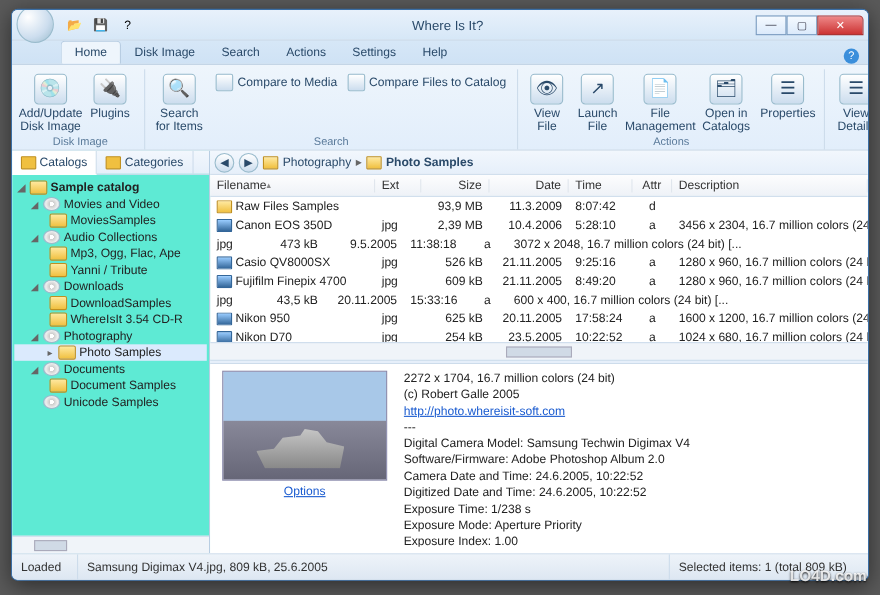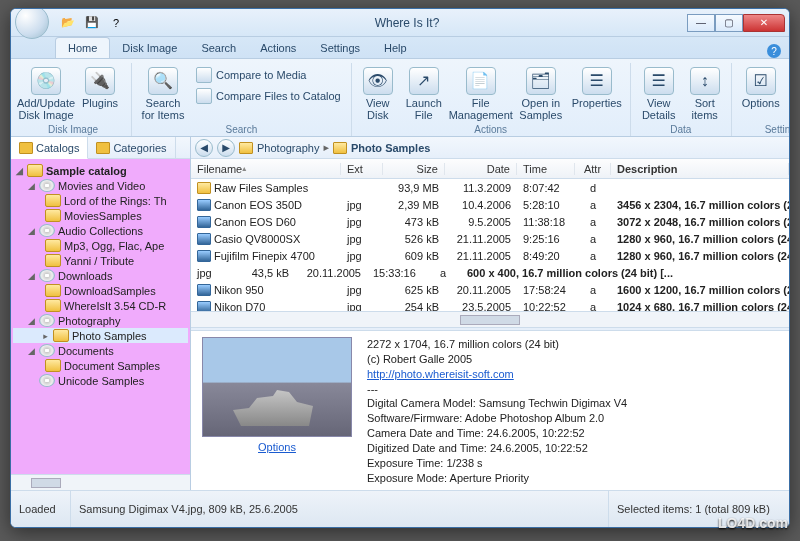--- a/index.html
+++ b/index.html
@@ -18,23 +18,23 @@
 .ribbon-tab.active { background: #eef5fc; border: 1px solid #b8cde2; border-bottom: none; }
 .help-icn { margin-left: auto; margin-right: 8px; width: 14px; height: 14px; border-radius: 50%; background: #3a8edb; color: #fff; font-size: 10px; display: flex; align-items: center; justify-content: center; }
 .ribbon { background: linear-gradient(#eef5fc,#e2eefb); border-bottom: 1px solid #b8cde2; display: flex; padding: 4px 4px 0 4px; height: 78px; }
 .group { border-right: 1px solid #cddceb; padding: 2px 6px 0 6px; display: flex; flex-direction: column; }
 .group-body { display: flex; gap: 4px; flex: 1; align-items: flex-start; }
 .group-label { text-align: center; color: #5a7a9a; font-size: 10px; padding: 1px 0; }
 .bigbtn { display: flex; flex-direction: column; align-items: center; width: 50px; padding: 2px; border-radius: 3px; text-align: center; line-height: 1.1; color: #2a4a6a; }
 .bigbtn .ic { width: 30px; height: 28px; background: linear-gradient(#fff,#cde); border: 1px solid #9bc; border-radius: 4px; margin-bottom: 2px; display:flex;align-items:center;justify-content:center;font-size:16px; }
 .smallbtn { display: flex; align-items: center; gap: 4px; padding: 2px 4px; color: #2a4a6a; white-space: nowrap; }
 .smallbtn .ic { width: 16px; height: 16px; background: linear-gradient(#fff,#cde); border: 1px solid #9bc; border-radius: 2px; font-size:10px; display:flex;align-items:center;justify-content:center; }
-.vstack { display: flex; flex-direction: column; gap: 1px; }
+.vstack { display: flex; flex-direction: row; gap: 1px; }
 .content { flex: 1; display: flex; background: #fff; overflow: hidden; }
-.sidebar { width: 180px; border-right: 1px solid #b8cde2; display: flex; flex-direction: column; background: #f0abfc; }
+.sidebar { width: 180px; border-right: 1px solid #b8cde2; display: flex; flex-direction: column; background: #5eead4; }
 .side-tabs { display: flex; height: 22px; background: linear-gradient(#f2f7fd,#e6effa); border-bottom: 1px solid #cddceb; }
 .side-tab { padding: 3px 8px; display: flex; align-items: center; gap: 3px; color: #2a4a6a; border-right: 1px solid #cddceb; }
 .side-tab.active { background: #fff; border-bottom: 1px solid #fff; margin-bottom: -1px; }
 .side-tab .ic { width: 14px; height: 12px; background: #f0c040; border: 1px solid #c09020; border-radius: 1px; }
 .tree { flex: 1; overflow: hidden; padding: 4px 2px; font-size: 11px; color: #222; }
 .tree-row { display: flex; align-items: center; gap: 3px; padding: 1px 0; white-space: nowrap; }
 .tree-row .tw { width: 9px; height: 9px; display: inline-flex; align-items: center; justify-content: center; color: #666; font-size: 9px; }
 .tree-row .ic { width: 16px; height: 13px; background: linear-gradient(#ffe9a0,#f0c040); border: 1px solid #c09020; border-radius: 2px; flex-shrink: 0; }
 .tree-row .ic.cd { border-radius: 50%; background: radial-gradient(circle,#fff 20%,#ccc 22%,#eee 60%,#9bc); border-color:#9bc; }
 .tree-row.sel { background: #dbeafd; }
@@ -53,32 +53,32 @@
 .row { display: flex; height: 17px; align-items: center; font-size: 11px; color: #222; }
 .row > div { padding: 0 6px; overflow: hidden; white-space: nowrap; text-overflow: clip; }
 .row .ic { width: 14px; height: 12px; background: linear-gradient(#ffe9a0,#f0c040); border: 1px solid #c09020; border-radius: 1px; margin-right: 3px; display: inline-block; vertical-align: middle; }
 .row .ic.img { background: linear-gradient(#9cf,#369); border-color: #369; }
 .col-file { width: 150px; display:flex;align-items:center; }
 .col-ext { width: 42px; }
 .col-size { width: 62px; text-align: right; }
 .col-date { width: 72px; text-align: right; }
 .col-time { width: 58px; }
 .col-attr { width: 36px; text-align: center; }
-.col-desc { flex: 1; font-weight: bold; }
+.col-desc { flex: 1; }
 .hscroll { height: 16px; background: #f0f4f9; border-top: 1px solid #cddceb; display:flex;align-items:center;justify-content:center; }
 .hscroll .thumb { width: 60px; height: 10px; background: #d0dae6; border: 1px solid #aab; }
 .splitter { height: 4px; background: #e6effa; border-top: 1px solid #cddceb; border-bottom: 1px solid #cddceb; cursor: row-resize; }
 .details { flex: 1; display: flex; padding: 6px; gap: 10px; overflow: hidden; font-size: 11px; color: #222; background: #fff; }
 .preview { display: flex; flex-direction: column; align-items: center; width: 160px; }
 .preview .img { width: 150px; height: 100px; border: 1px solid #88a; background: linear-gradient(180deg,#a8c8e8 45%,#889 46%,#667 100%); position: relative; overflow:hidden; }
 .preview .img::after { content:""; position:absolute; left:30px; bottom:10px; width:80px; height:40px; background:linear-gradient(#ccc,#888); clip-path: polygon(10% 100%,0 60%,20% 55%,30% 30%,50% 25%,55% 10%,70% 15%,80% 40%,100% 50%,95% 100%); }
 .preview a { color: #1a5bd0; text-decoration: underline; margin-top: 4px; font-size: 11px; }
 .meta { flex: 1; line-height: 1.35; overflow: hidden; }
 .meta a { color: #1a5bd0; text-decoration: underline; }
-.statusbar { height: 37px; background: linear-gradient(#eef3f9,#dde7f2); border-top: 1px solid #cddceb; display: flex; font-size: 11px; color: #333; }
+.statusbar { height: 24px; background: linear-gradient(#eef3f9,#dde7f2); border-top: 1px solid #cddceb; display: flex; font-size: 11px; color: #333; }
 .statusbar > div { padding: 0 8px; border-right: 1px solid #cddceb; height: 100%; display: flex; align-items: center; }
 .watermark { position: absolute; right: 12px; bottom: 10px; color: rgba(255,255,255,0.85); font-size: 14px; font-weight: bold; text-shadow: 0 1px 2px #000; }
 </style>
 </head>
 <body>
 
 <div class="window">
 
   <div class="titlebar">
     <div class="app-icon"></div>
@@ -137,33 +137,33 @@
               <span>Compare Files to Catalog</span>
             </div>
         </div>
       </div>
       <div class="group-label">Search</div>
     </div>
     <div class="group">
       <div class="group-body">
         <div class="bigbtn" style="width:40px">
             <div class="ic">👁</div>
-            <span>View Disk</span>
+            <span>View File</span>
           </div>
         <div class="bigbtn" style="width:44px">
             <div class="ic">↗</div>
             <span>Launch File</span>
           </div>
         <div class="bigbtn" style="width:62px">
             <div class="ic">📄</div>
             <span>File Management</span>
           </div>
         <div class="bigbtn" style="width:50px">
             <div class="ic">🗂</div>
-            <span>Open in Samples</span>
+            <span>Open in Catalogs</span>
           </div>
         <div class="bigbtn" style="width:54px">
             <div class="ic">☰</div>
             <span>Properties</span>
           </div>
       </div>
       <div class="group-label">Actions</div>
     </div>
     <div class="group">
       <div class="group-body">
@@ -205,24 +205,20 @@
       <div class="tree">
         <div class="tree-row bold" style="padding-left:2px">
             <span class="tw">◢</span>
             <span class="ic"></span>
             <span>Sample catalog</span>
           </div>
         <div class="tree-row" style="padding-left:14px">
             <span class="tw">◢</span>
             <span class="ic cd"></span>
             <span>Movies and Video</span>
-          </div>
-        <div class="tree-row" style="padding-left:32px">
-            <span class="ic"></span>
-            <span>Lord of the Rings: Th</span>
           </div>
         <div class="tree-row" style="padding-left:32px">
             <span class="ic"></span>
             <span>MoviesSamples</span>
           </div>
         <div class="tree-row" style="padding-left:14px">
             <span class="tw">◢</span>
             <span class="ic cd"></span>
             <span>Audio Collections</span>
           </div>
@@ -314,21 +310,20 @@
             <div class="row">
               <div class="col-file"><span class="ic img"></span>Canon EOS 350D</div>
               <div class="col-ext">jpg</div>
               <div class="col-size">2,39 MB</div>
               <div class="col-date">10.4.2006</div>
               <div class="col-time">5:28:10</div>
               <div class="col-attr">a</div>
               <div class="col-desc">3456 x 2304, 16.7 million colors (24 bit) [...</div>
             </div>
             <div class="row">
-              <div class="col-file"><span class="ic img"></span>Canon EOS D60</div>
               <div class="col-ext">jpg</div>
               <div class="col-size">473 kB</div>
               <div class="col-date">9.5.2005</div>
               <div class="col-time">11:38:18</div>
               <div class="col-attr">a</div>
               <div class="col-desc">3072 x 2048, 16.7 million colors (24 bit) [...</div>
             </div>
             <div class="row">
               <div class="col-file"><span class="ic img"></span>Casio QV8000SX</div>
               <div class="col-ext">jpg</div>

